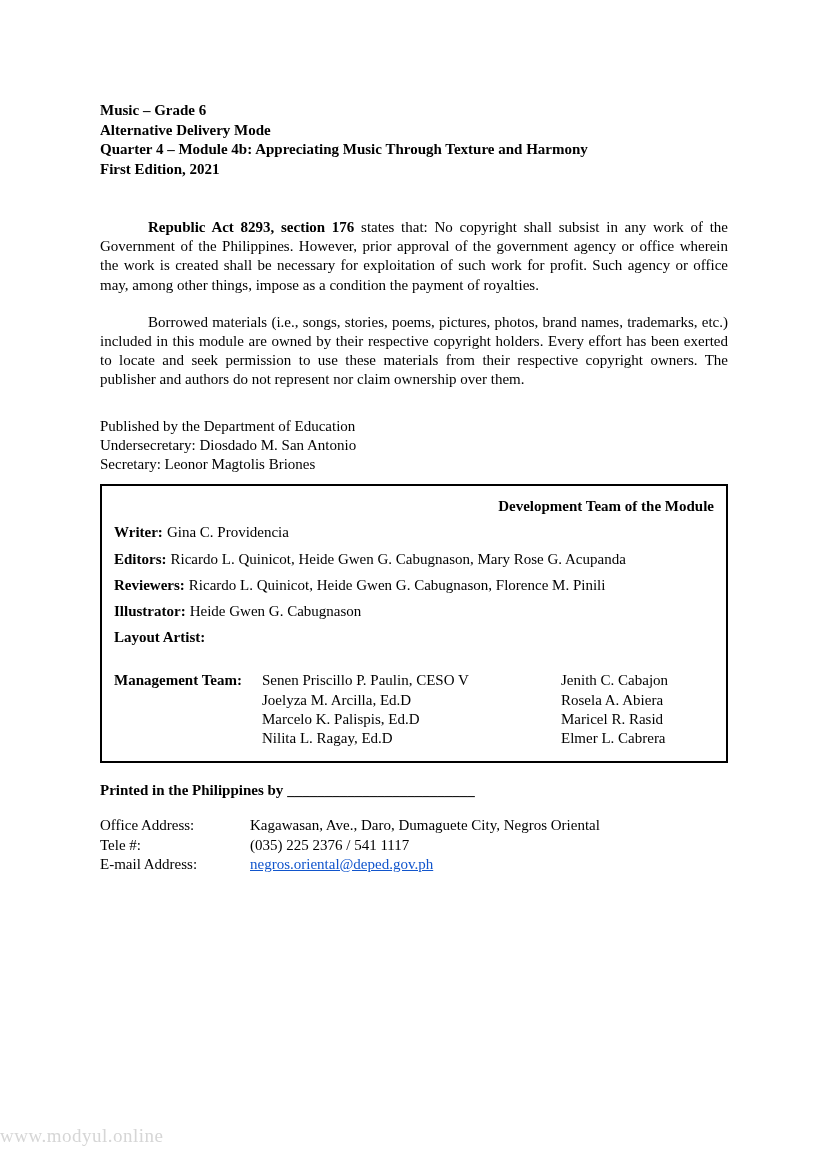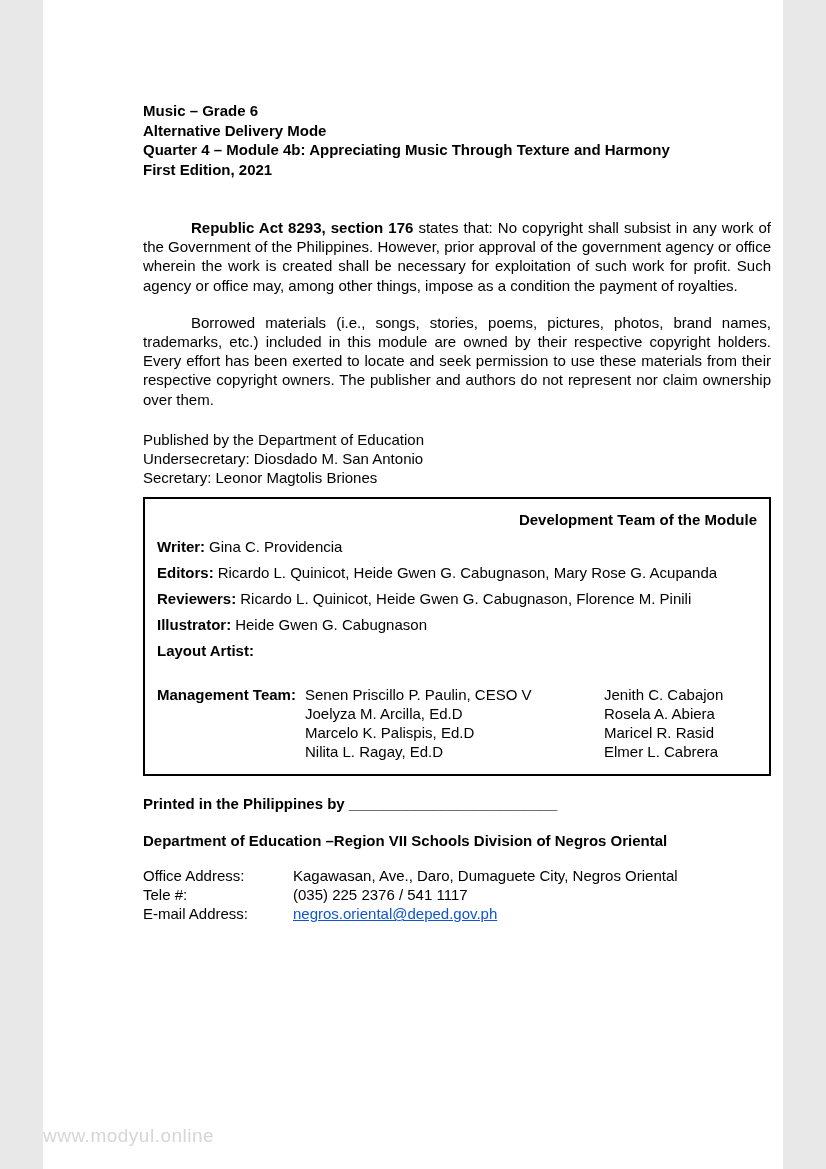--- a/index.html
+++ b/index.html
@@ -1,44 +1,44 @@
 <!DOCTYPE html>
 <html><head>
 <meta charset="utf-8">
 <style>
   * { box-sizing: border-box; }
   html, body { margin: 0; padding: 0; background: #e8e8e8; }
   .page {
-    width: 740px;
+    width: 826px;
     height: 1169px;
     margin: 0 auto;
     background: #ffffff;
     position: relative;
-    font-family: Liberation Sans, sans-serif;
+    font-family: Liberation Serif, serif;
     font-size: 15px;
     line-height: 19.2px;
     color: #000000;
     overflow: hidden;
   }
   .content {
     position: absolute;
     left: 100px;
     top: 101px;
     width: 628px;
   }
   .header-line { font-weight: bold; line-height: 19.5px; }
   .para {
     margin: 0;
     text-align: justify;
     text-indent: 48px;
   }
   .para-copyright { margin-top: 39px; }
   .para-borrowed  { margin-top: 18px; }
   .bold { font-weight: bold; }
-  .publisher-block { margin-top: 21px; }
+  .publisher-block { margin-top: 27px; }
   .publisher-block div { line-height: 19.2px; }
 
   .dev-box {
     margin-top: 10px;
     border: 2px solid #000000;
     padding: 11px 12px 13px 12px;
   }
   .box-title { text-align: right; font-weight: bold; }
   .box-row { margin-top: 7px; }
   .row-label { font-weight: bold; margin-right: 4px; }
@@ -124,21 +124,20 @@
         <span>Maricel R. Rasid</span>
 
         <span></span>
         <span>Nilita L. Ragay, Ed.D</span>
         <span>Elmer L. Cabrera</span>
       </div>
     </div>
 
     <p class="printed-line"><span>Printed in the Philippines by </span><span>_________________________</span></p>
 
-    <p class="division-line">Department of Education –Region VII Schools Division of Negros Oriental</p>
 
     <div class="contact-grid">
       <span>Office Address:</span>
       <span>Kagawasan, Ave., Daro, Dumaguete City, Negros Oriental</span>
 
       <span>Tele #:</span>
       <span>(035) 225 2376 / 541 1117</span>
 
       <span>E-mail Address:</span>
       <span><a class="email-link">negros.oriental@deped.gov.ph</a></span>

